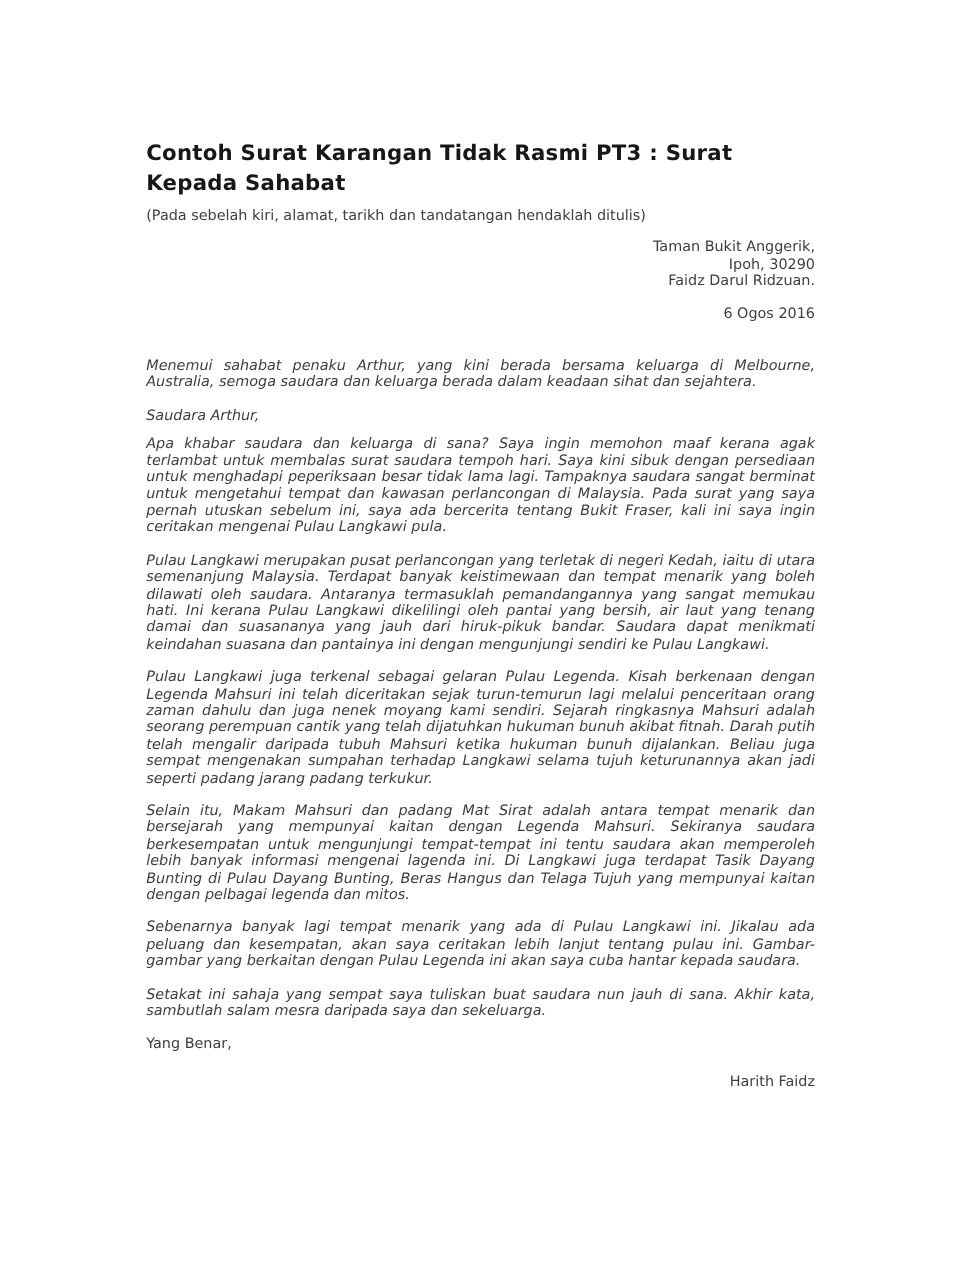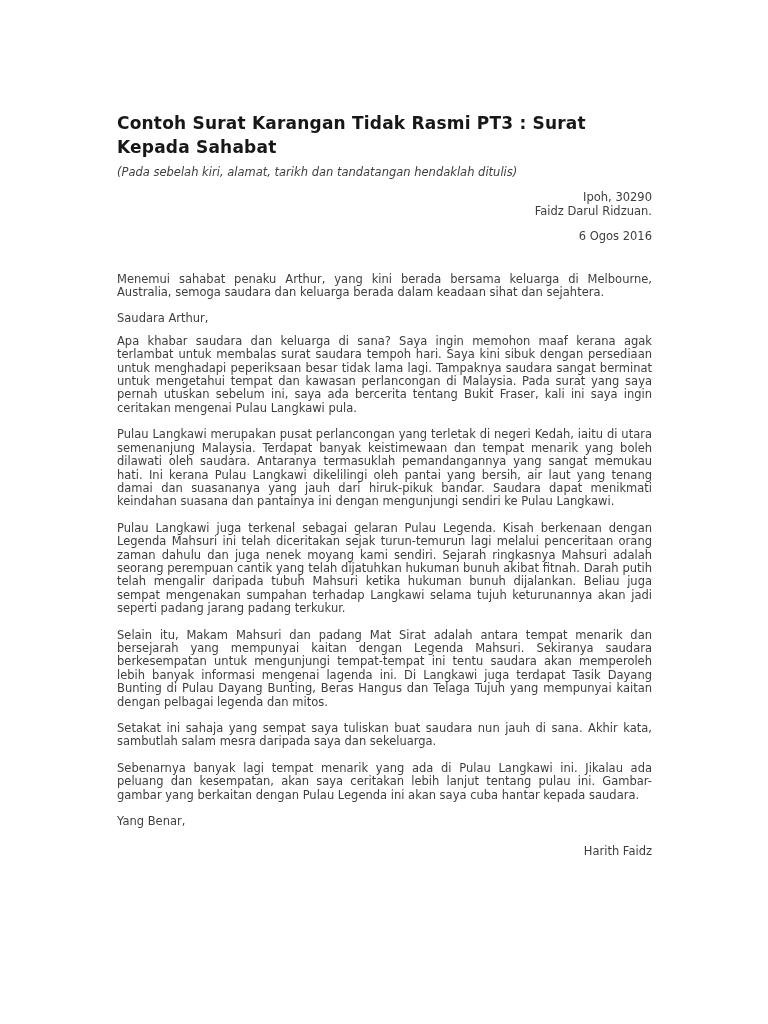--- a/index.html
+++ b/index.html
@@ -30,34 +30,34 @@
     line-height: 23.5px;
     font-weight: bold;
     color: #171717;
     letter-spacing: 0.2px;
     margin-bottom: 7px;
   }
   .instruction-note {
     font-size: 11.5px;
     color: #3e3e3e;
     margin-bottom: 12px;
-    font-style: italic;
   }
   .sender-address {
     text-align: right;
     margin-bottom: 12px;
   }
   .sender-address div { line-height: 13.4px; }
   .letter-date {
     text-align: right;
     margin-bottom: 29px;
   }
   .para {
     text-align: justify;
     margin-bottom: 13px;
+    font-style: italic;
   }
   .greeting {
     margin-bottom: 9px;
   }
   .closing {
     text-align: left;
     margin-top: 2px;
     margin-bottom: 17px;
   }
   .signature {
@@ -68,40 +68,41 @@
 <body>
 
 <div class="page">
   <div class="content">
 
     <div class="letter-title">Contoh Surat Karangan Tidak Rasmi PT3 : Surat Kepada Sahabat</div>
 
     <div class="instruction-note">(Pada sebelah kiri, alamat, tarikh dan tandatangan hendaklah ditulis)</div>
 
     <div class="sender-address">
+      <div>Taman Bukit Anggerik,</div>
       <div>Ipoh, 30290</div>
       <div>Faidz Darul Ridzuan.</div>
     </div>
 
     <div class="letter-date">6 Ogos 2016</div>
 
     <p class="para">Menemui sahabat penaku Arthur, yang kini berada bersama keluarga di Melbourne, Australia, semoga saudara dan keluarga berada dalam keadaan sihat dan sejahtera.</p>
 
     <p class="para greeting">Saudara Arthur,</p>
 
     <p class="para">Apa khabar saudara dan keluarga di sana? Saya ingin memohon maaf kerana agak terlambat untuk membalas surat saudara tempoh hari. Saya kini sibuk dengan persediaan untuk menghadapi peperiksaan besar tidak lama lagi. Tampaknya saudara sangat berminat untuk mengetahui tempat dan kawasan perlancongan di Malaysia. Pada surat yang saya pernah utuskan sebelum ini, saya ada bercerita tentang Bukit Fraser, kali ini saya ingin ceritakan mengenai Pulau Langkawi pula.</p>
 
     <p class="para">Pulau Langkawi merupakan pusat perlancongan yang terletak di negeri Kedah, iaitu di utara semenanjung Malaysia. Terdapat banyak keistimewaan dan tempat menarik yang boleh dilawati oleh saudara. Antaranya termasuklah pemandangannya yang sangat memukau hati. Ini kerana Pulau Langkawi dikelilingi oleh pantai yang bersih, air laut yang tenang damai dan suasananya yang jauh dari hiruk-pikuk bandar. Saudara dapat menikmati keindahan suasana dan pantainya ini dengan mengunjungi sendiri ke Pulau Langkawi.</p>
 
     <p class="para">Pulau Langkawi juga terkenal sebagai gelaran Pulau Legenda. Kisah berkenaan dengan Legenda Mahsuri ini telah diceritakan sejak turun-temurun lagi melalui penceritaan orang zaman dahulu dan juga nenek moyang kami sendiri. Sejarah ringkasnya Mahsuri adalah seorang perempuan cantik yang telah dijatuhkan hukuman bunuh akibat fitnah. Darah putih telah mengalir daripada tubuh Mahsuri ketika hukuman bunuh dijalankan. Beliau juga sempat mengenakan sumpahan terhadap Langkawi selama tujuh keturunannya akan jadi seperti padang jarang padang terkukur.</p>
 
     <p class="para">Selain itu, Makam Mahsuri dan padang Mat Sirat adalah antara tempat menarik dan bersejarah yang mempunyai kaitan dengan Legenda Mahsuri. Sekiranya saudara berkesempatan untuk mengunjungi tempat-tempat ini tentu saudara akan memperoleh lebih banyak informasi mengenai lagenda ini. Di Langkawi juga terdapat Tasik Dayang Bunting di Pulau Dayang Bunting, Beras Hangus dan Telaga Tujuh yang mempunyai kaitan dengan pelbagai legenda dan mitos.</p>
 
+    <p class="para">Sebenarnya banyak lagi tempat menarik yang ada di Pulau Langkawi ini. Jikalau ada peluang dan kesempatan, akan saya ceritakan lebih lanjut tentang pulau ini. Gambar-gambar yang berkaitan dengan Pulau Legenda ini akan saya cuba hantar kepada saudara.</p>
+
     <p class="para">Setakat ini sahaja yang sempat saya tuliskan buat saudara nun jauh di sana. Akhir kata, sambutlah salam mesra daripada saya dan sekeluarga.</p>
-
-    <p class="para">Sebenarnya banyak lagi tempat menarik yang ada di Pulau Langkawi ini. Jikalau ada peluang dan kesempatan, akan saya ceritakan lebih lanjut tentang pulau ini. Gambar-gambar yang berkaitan dengan Pulau Legenda ini akan saya cuba hantar kepada saudara.</p>
 
     <div class="closing">Yang Benar,</div>
 
     <div class="signature">Harith Faidz</div>
 
   </div>
 </div>
 
 </body></html>

